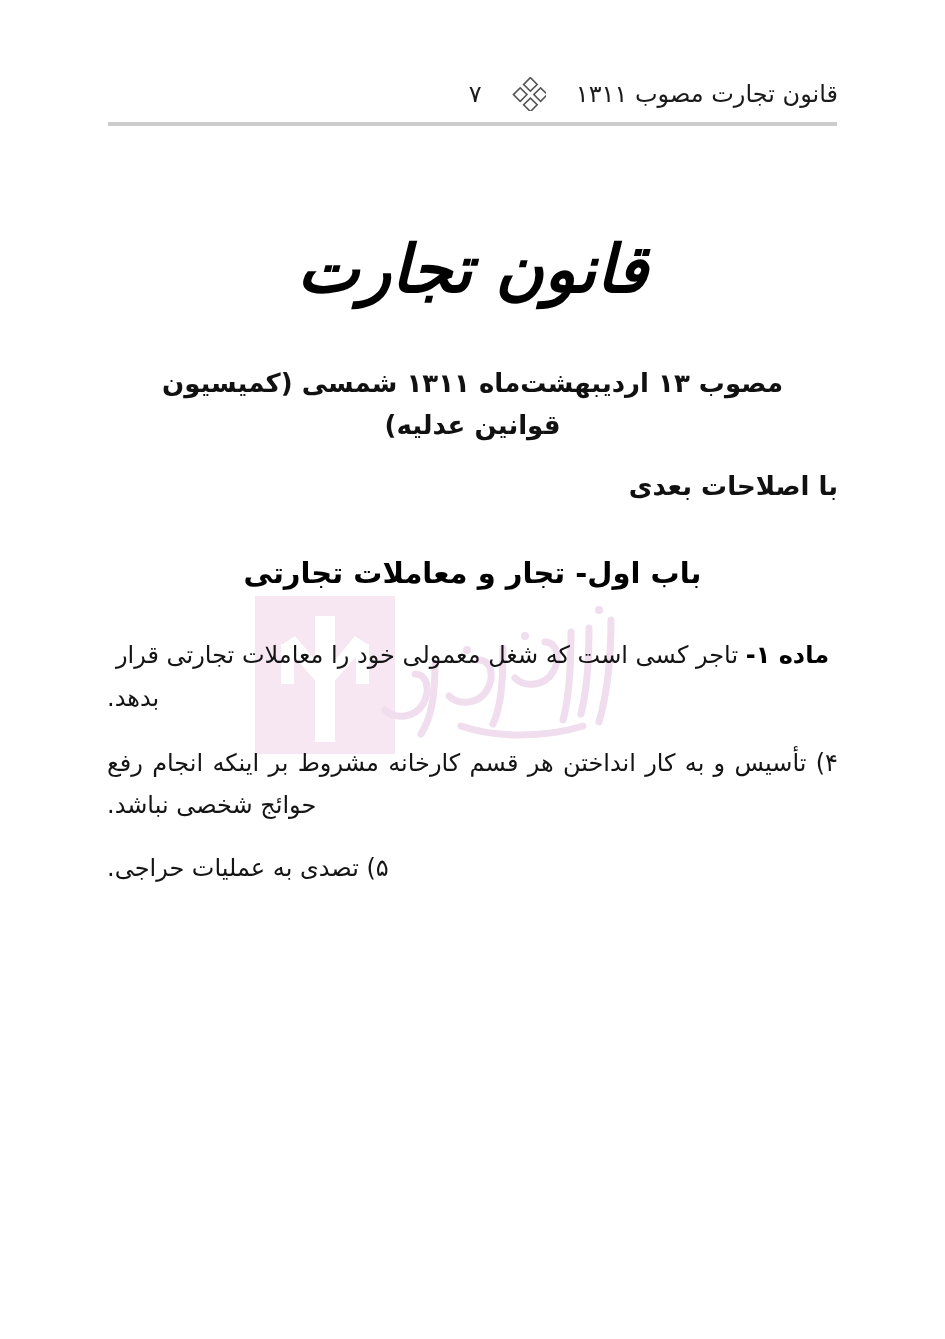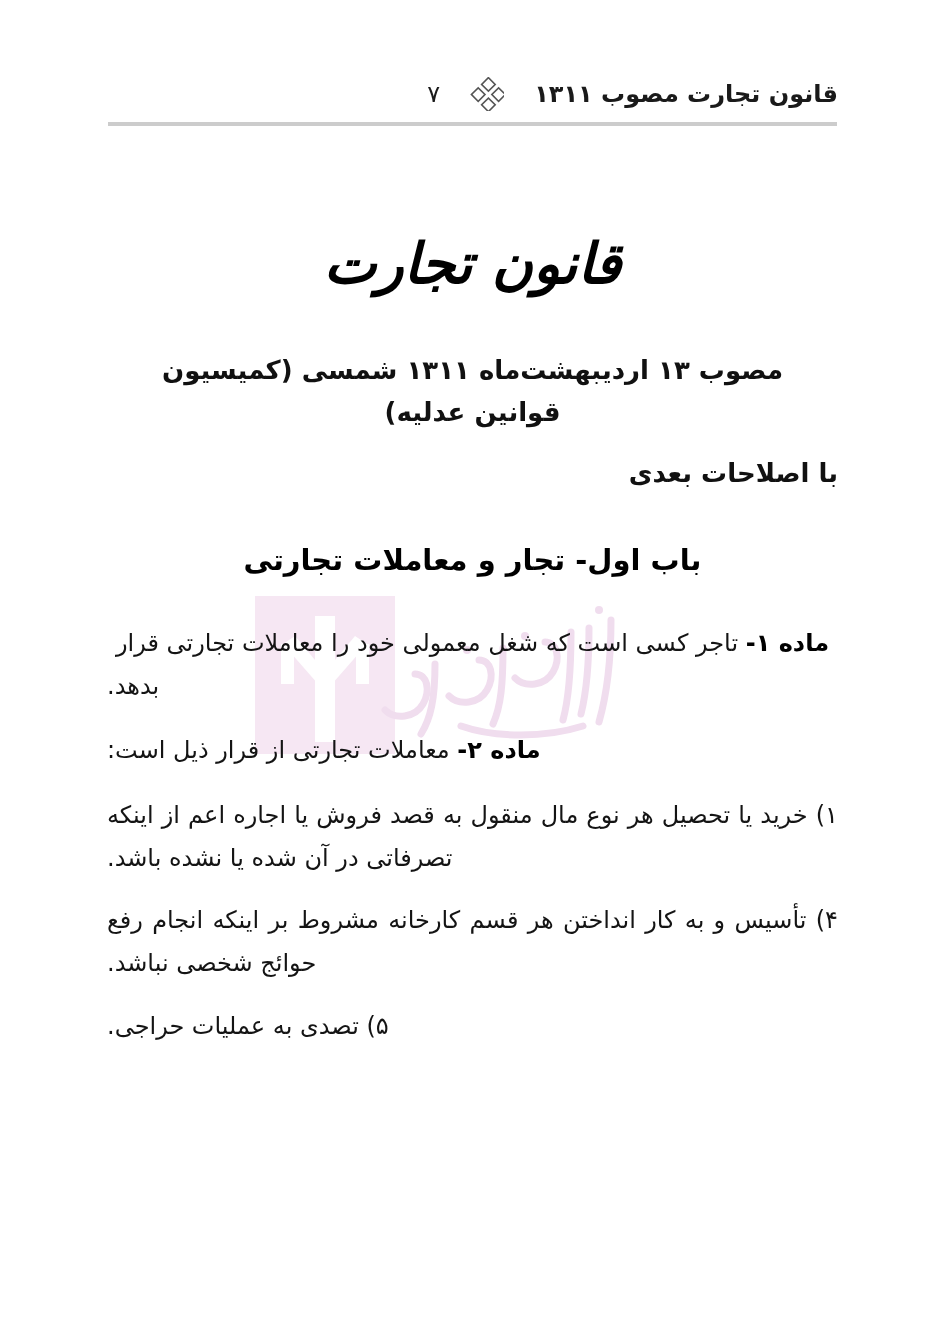--- a/index.html
+++ b/index.html
@@ -28,21 +28,21 @@
     height: 56px;
     display: flex;
     flex-direction: row;
     align-items: center;
     justify-content: flex-start;
     direction: rtl;
   }
 
   .header-title {
     font-size: 24px;
-    font-weight: 700;
+    font-weight: 400;
     color: #1a1a1a;
     letter-spacing: 0;
     line-height: 1;
     white-space: nowrap;
   }
 
   .header-ornament {
     margin-right: 30px;
     margin-left: 30px;
     width: 34px;
@@ -112,21 +112,21 @@
     z-index: 2;
     direction: rtl;
     text-align: right;
   }
 
   .doc-title {
     margin: 0;
     padding-top: 78px;
     text-align: center;
     font-family: "DejaVu Serif", "Liberation Serif", serif;
-    font-size: 56px;
+    font-size: 66px;
     font-weight: 700;
     font-style: italic;
     color: #000000;
     line-height: 1.25;
     letter-spacing: 0;
   }
 
   .doc-subtitle {
     margin: 17px;
     padding-top: 34px;
@@ -250,27 +250,21 @@
     <p class="doc-subtitle-2">با اصلاحات بعدی</p>
 
     <h2 class="chapter-heading">باب اول- تجار و معاملات تجارتی</h2>
 
     <div class="article-list">
 
       <p class="para short">
         <span class="label">ماده ۱-</span><span> تاجر کسی است که شغل معمولی خود را معاملات تجارتی قرار بدهد.</span>
       </p>
 
-      <p class="para short">
-        <span class="label">ماده ۲-</span><span> معاملات تجارتی از قرار ذیل است:</span>
-      </p>
-
-      <p class="para item">
-        <span>۱)</span><span> خرید یا تحصیل هر نوع مال منقول به قصد فروش یا اجاره اعم از اینکه تصرفاتی در آن شده یا نشده باشد.</span>
-      </p>
+
 
 
 
       <p class="para item">
         <span>۴)</span><span> تأسیس و به کار انداختن هر قسم کارخانه مشروط بر اینکه انجام رفع حوائج شخصی نباشد.</span>
       </p>
 
       <p class="para item short">
         <span>۵)</span><span> تصدی به عملیات حراجی.</span>
       </p>

